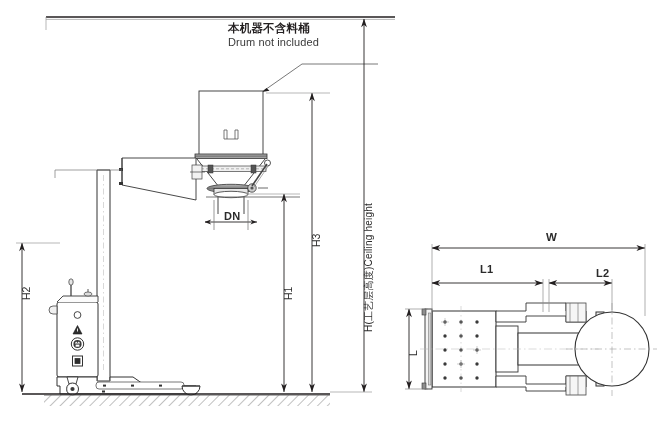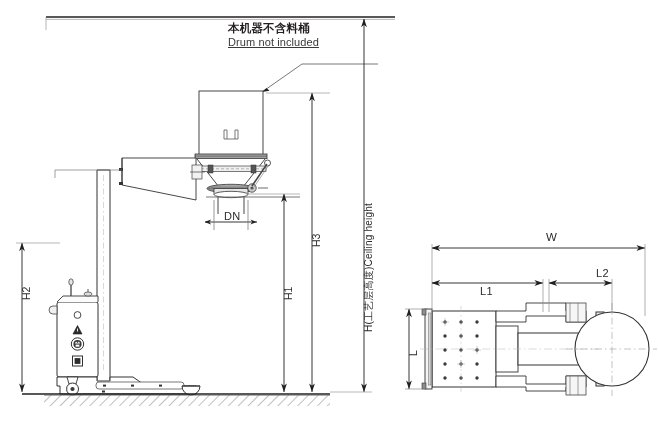--- a/index.html
+++ b/index.html
@@ -37,29 +37,29 @@
     font-weight: bold;
     color: #231f20;
     letter-spacing: 0.2px;
     white-space: nowrap;
   }
   .note-en {
     font-size: 11px;
     color: #3a3a3a;
     letter-spacing: 0.1px;
     white-space: nowrap;
-    text-decoration: underline;
   }
   .dim-label {
     position: absolute;
     font-size: 11px;
     color: #2b2b2b;
     letter-spacing: 0.3px;
     white-space: nowrap;
     pointer-events: none;
+    font-weight: bold;
   }
   .dim-label.big {
     font-size: 11.5px;
   }
   .vert-label {
     position: absolute;
     font-size: 10.5px;
     color: #2b2b2b;
     white-space: nowrap;
     transform-origin: 0 0;
@@ -393,19 +393,19 @@
   <div class="dim-label" style="left:224px; top:210px;">DN</div>
 
   <div class="vert-label" style="left:282px; top:300px;">H1</div>
 
   <div class="vert-label" style="left:310px; top:247px;">H3</div>
 
   <div class="ceiling-label" style="left:362px; top:332px;">H(工艺层高度)Ceiling height</div>
 
   <div class="dim-label big" style="left:546px; top:231px;">W</div>
 
-  <div class="dim-label" style="left:480px; top:285px;">L1</div>
+  <div class="dim-label" style="left:480px; top:263px;">L1</div>
 
   <div class="dim-label" style="left:596px; top:267px;">L2</div>
 
   <div class="vert-label" style="left:407px; top:356px;">L</div>
 
 </div>
 
 </body></html>

